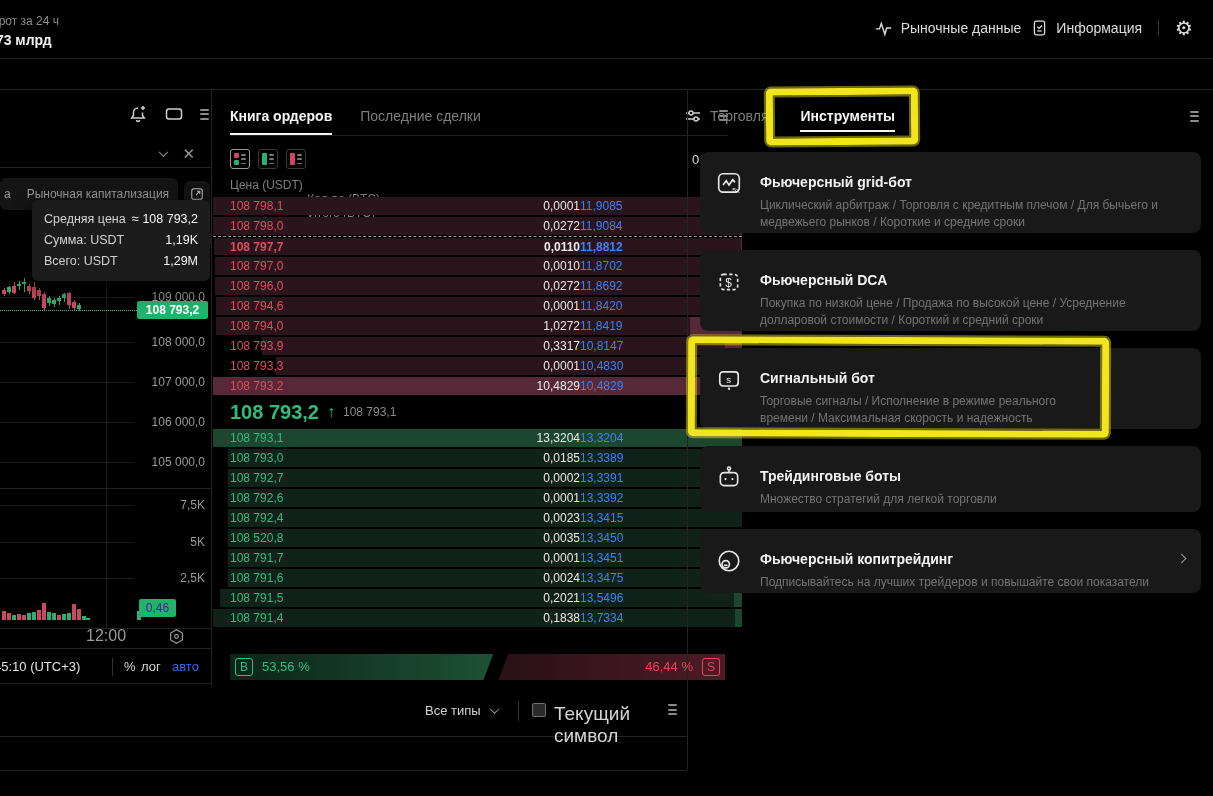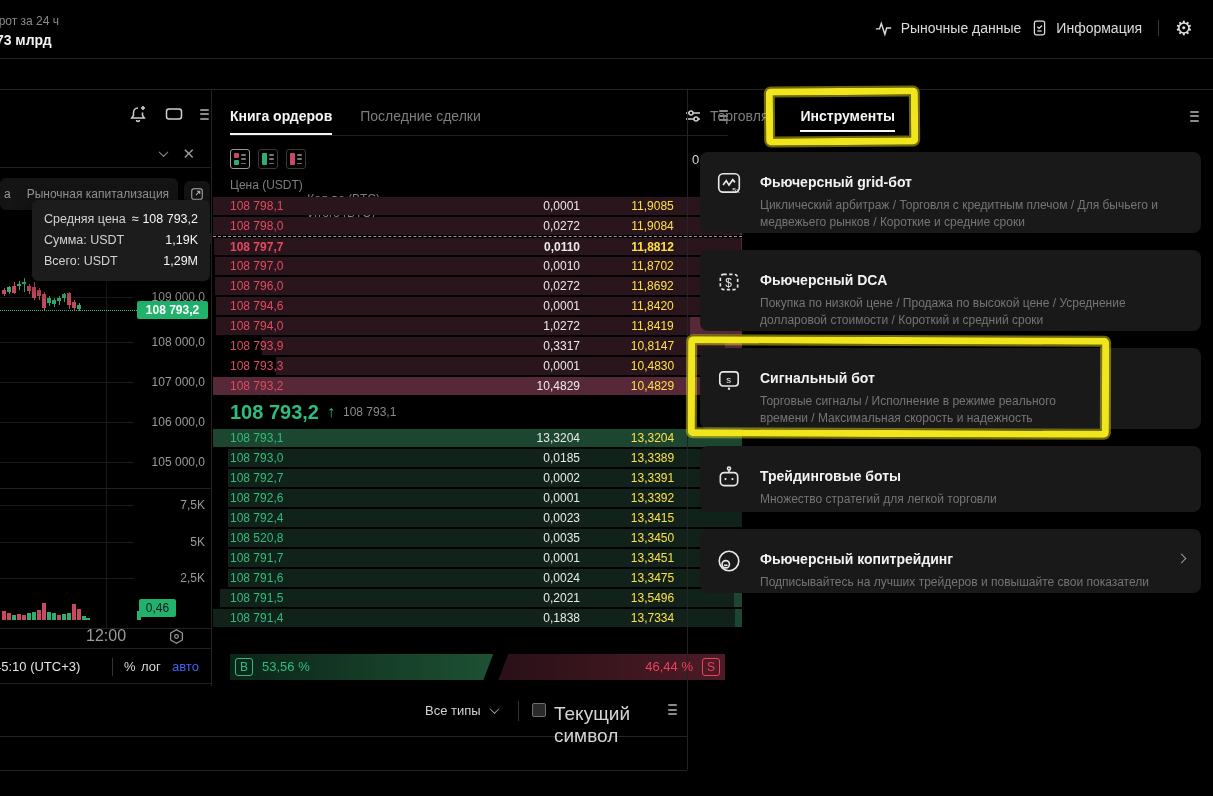--- a/index.html
+++ b/index.html
@@ -35,21 +35,21 @@
              display:flex;align-items:center;justify-content:center;}
   .gridline-h{position:absolute;left:0;width:134px;height:1px;background:#1b1b1b;}
   .gridline-v{position:absolute;top:122px;height:416px;width:1px;background:#1b1b1b;}
   .axis-label{position:absolute;right:6px;transform:translateY(-50%);font-size:12px;color:#9a9a9a;}
   .candle-wick{position:absolute;width:1px;}
   .candle-body{position:absolute;width:4px;}
   .vbar{position:absolute;width:4px;}
   .dotline{position:absolute;left:0;top:220px;width:137px;border-top:1px dotted #2fbd7d;}
   .price-badge{position:absolute;left:137px;top:211px;width:71px;height:18px;background:#21b26c;color:#fff;
                font-size:12px;font-weight:700;display:flex;align-items:center;justify-content:center;border-radius:2px;}
-  .vol-badge{position:absolute;left:139px;top:509px;width:37px;height:18px;background:#21b26c;color:#0f172a;
+  .vol-badge{position:absolute;left:139px;top:509px;width:37px;height:18px;background:#21b26c;color:#4c1d95;
              font-size:12px;display:flex;align-items:center;justify-content:center;border-radius:2px;}
   .time-label{position:absolute;left:86px;top:537px;font-size:16px;color:#9a9a9a;}
   .hexgear{position:absolute;left:168px;top:538px;}
   .tooltip{position:absolute;left:32px;top:110px;width:178px;height:81px;background:#1c1c1c;border-radius:6px;
            box-shadow:0 6px 18px rgba(0,0,0,.7);padding:9px 12px;z-index:10;}
   .tt-row{display:flex;justify-content:space-between;font-size:12.5px;line-height:21px;}
   .tt-row .l{color:#d2d2d2;} .tt-row .v{color:#f5f5f5;}
   .tt-arrow{position:absolute;right:-4px;top:34px;width:9px;height:9px;background:#1c1c1c;transform:rotate(45deg);}
   .lp-bottom{position:absolute;left:0;right:0;top:558px;height:36px;border-top:1px solid #222;border-bottom:1px solid #222;}
   .lp-clock{position:absolute;left:-6px;top:10px;font-size:13px;color:#e4e4e4;}
@@ -73,21 +73,21 @@
   .lay .col b{display:block;flex:1;border-radius:1px;}
   .lay .lines{display:flex;flex-direction:column;justify-content:space-between;flex:1;padding:1px 0;}
   .lay .lines i{display:block;height:1.5px;background:#777;border-radius:1px;}
   .ob-prec{margin-left:auto;display:flex;align-items:center;gap:8px;font-size:13px;color:#d8d8d8;cursor:pointer;}
   .ob-cols{position:absolute;top:88px;left:17px;right:17px;display:flex;font-size:12px;color:#7e7e7e;flex-direction:column;}
   .ob-cols .c1{flex:1;} .ob-cols .c2{width:150px;text-align:right;} .ob-cols .c3{width:145px;text-align:right;}
   .ob-rows{position:absolute;left:0;right:0;}
   .ob-row{position:relative;display:flex;align-items:center;height:20px;padding:0 17px;font-size:12px;cursor:pointer;}
   .ob-row .bar{position:absolute;right:0;top:1px;bottom:1px;z-index:0;}
   .ob-row span{position:relative;z-index:1;}
-  .ob-row .p{flex:1;} .ob-row .q{width:150px;text-align:right;color:#eaeaea;} .ob-row .t{width:145px;text-align:center;color:#fde047;}
+  .ob-row .p{flex:1;} .ob-row .q{width:150px;text-align:right;color:#eaeaea;} .ob-row .t{width:145px;text-align:left;color:#3b82f6;}
   .ob-row.ask .p{color:#e14b60;} .ob-row.bid .p{color:#2fbd7d;}
   .ob-row.ask .bar.depth{background:#2b151c;} .ob-row.ask .bar.amt{background:#572837;}
   .ob-row.bid .bar.depth{background:#11221a;} .ob-row.bid .bar.amt{background:#1d4630;}
   .ob-row.dashed{border-top:1px dashed #9a9a9a;}
   .ob-row.hover-row{font-weight:700;}
   .ob-last{position:absolute;top:306px;left:17px;right:17px;height:32px;display:flex;align-items:center;gap:8px;}
   .ob-last .lp{font-size:20px;font-weight:700;color:#2ebd7d;}
   .ob-last .arrow{font-size:16px;color:#2ebd7d;font-weight:700;}
   .ob-last .mp{font-size:12px;color:#8a8a8a;}
   .bs-bar{position:absolute;left:17px;right:17px;top:564px;height:26px;}

